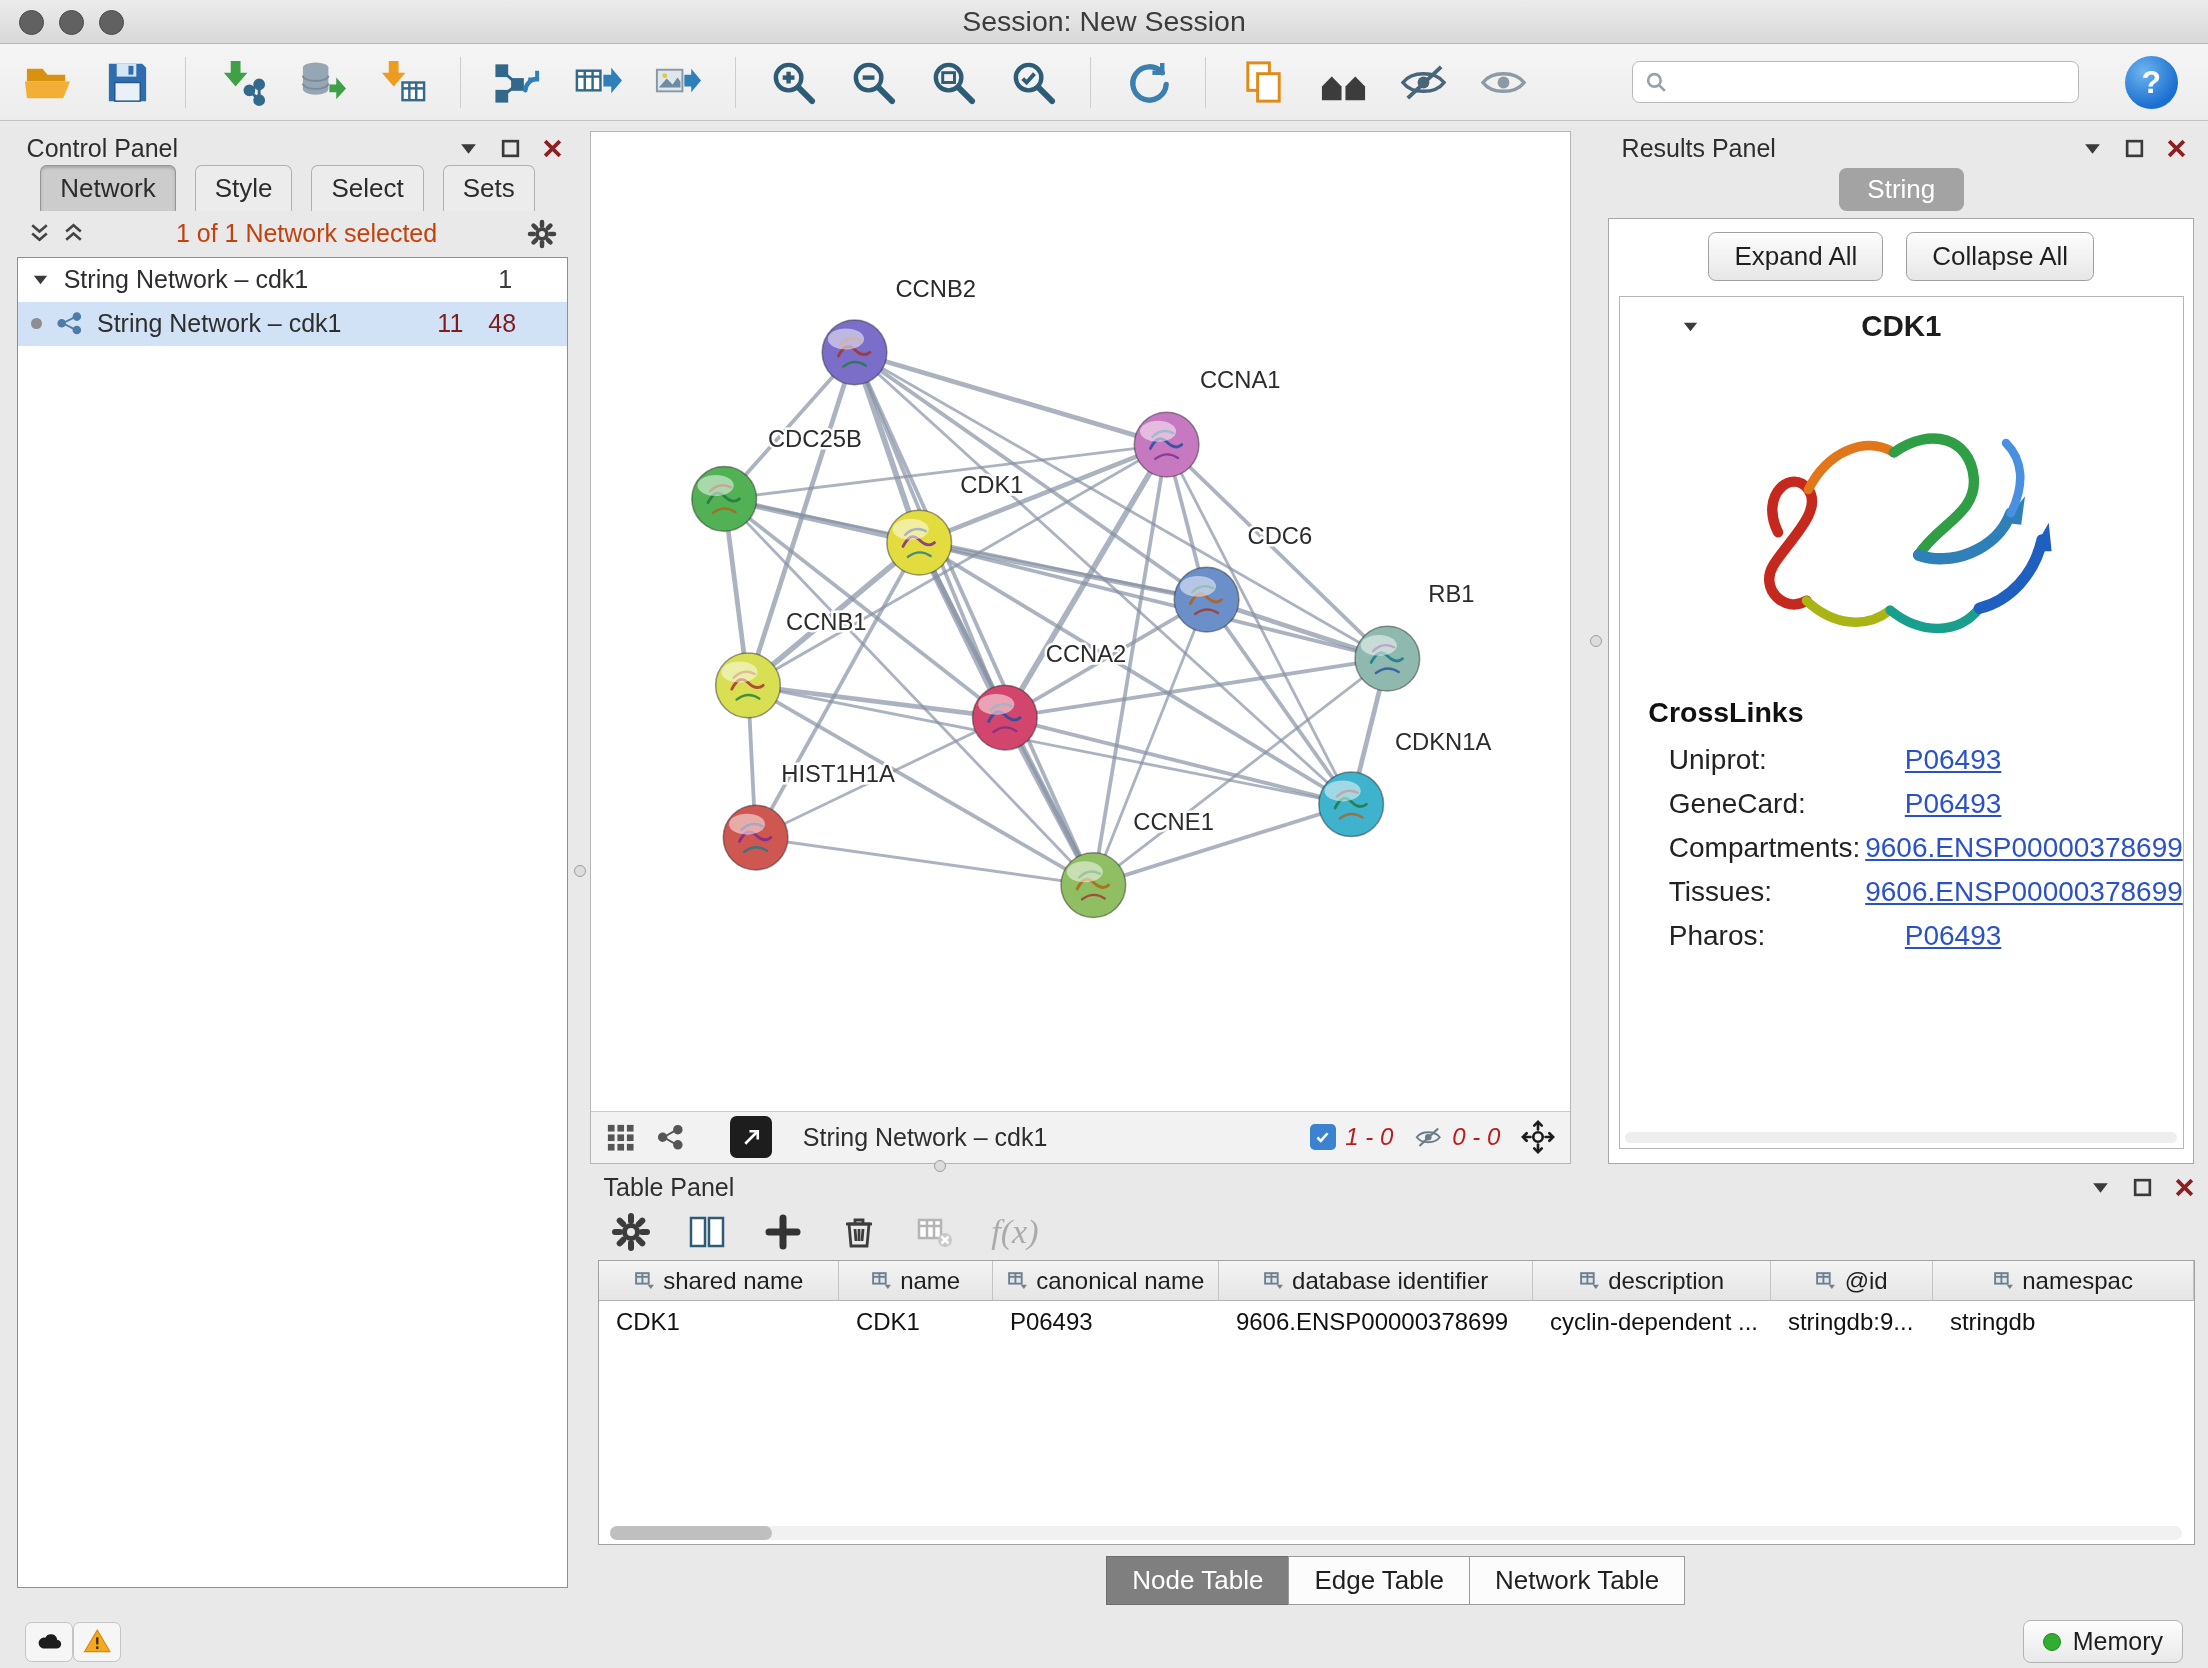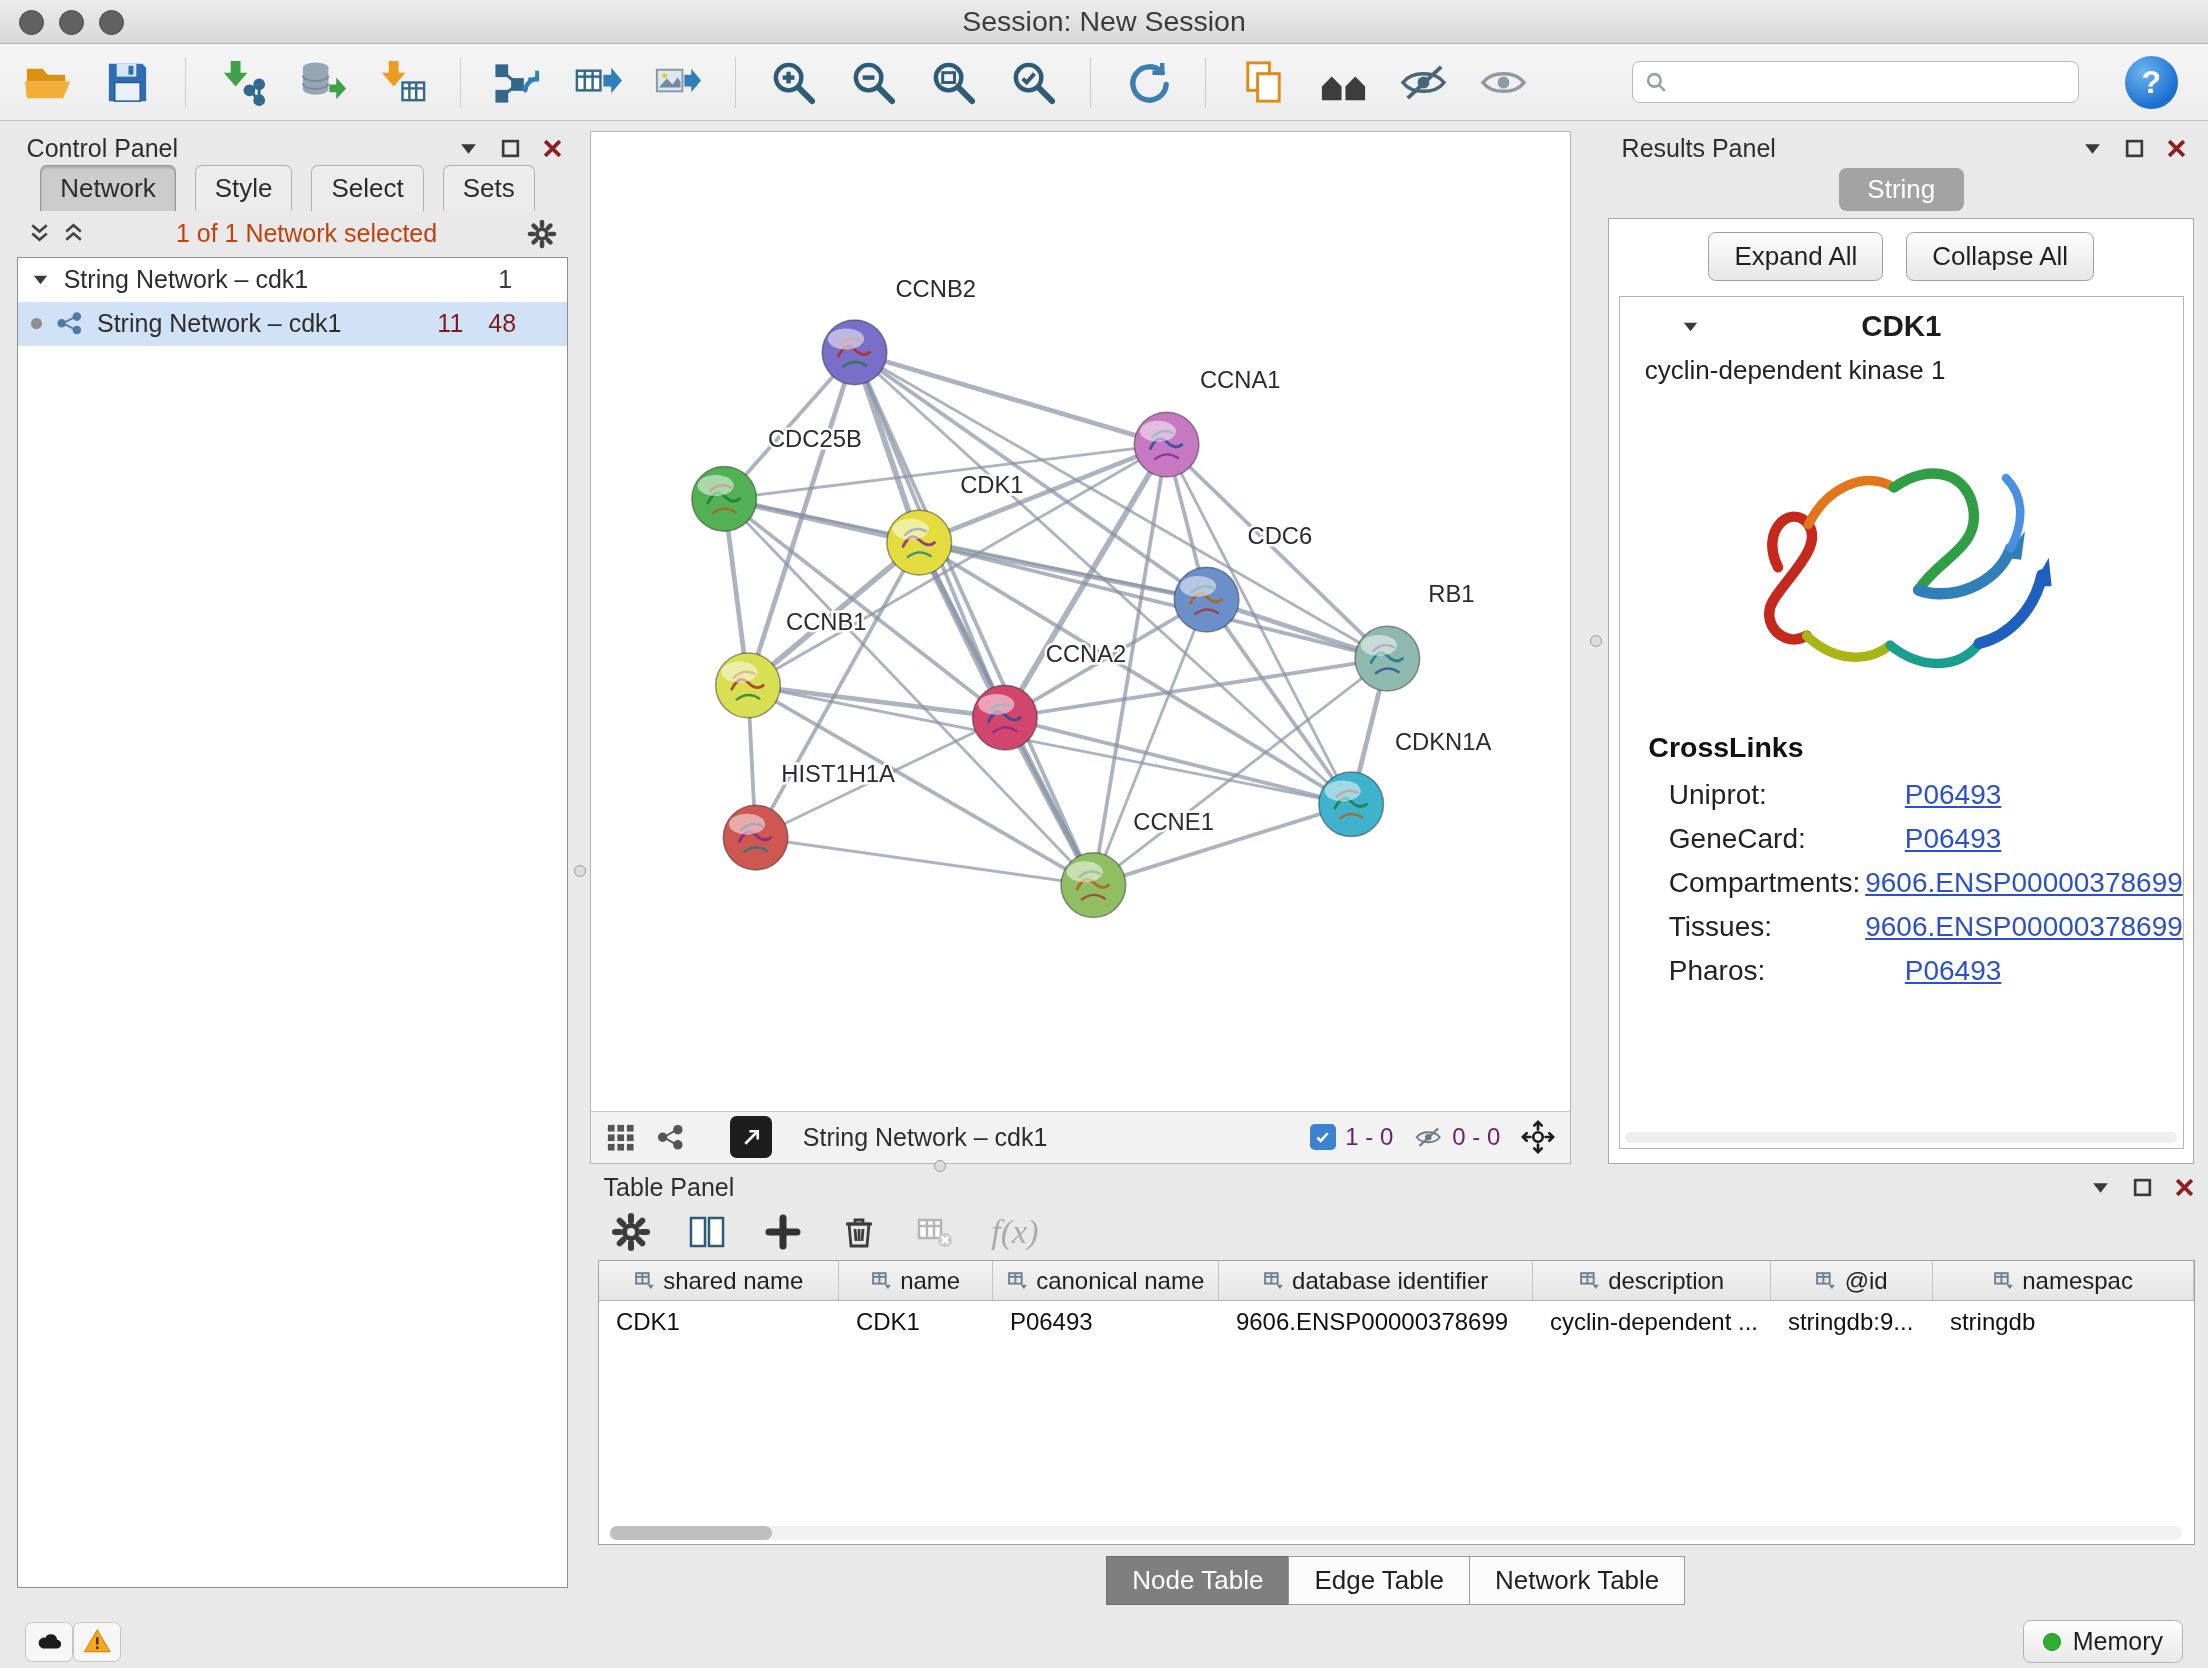--- a/index.html
+++ b/index.html
@@ -51,21 +51,21 @@
   .tree-bullet{width:10.5px;height:10.5px;border-radius:50%;background:#8e8e8e;}
   .tree-nums{margin-left:auto;display:flex;gap:25px;color:#7f1d1d;padding-right:38px;}
 
   
   .network-view{width:981px;background:#fff;border:1px solid #b5b5b5;display:flex;flex-direction:column;}
   .net-canvas{flex:1;position:relative;}
   .net-footer{height:55px;background:#f2f2f2;border-top:1px solid #c9c9c9;display:flex;align-items:center;
     padding:0 15px;gap:21px;}
   .net-footer .name{font-size:25px;color:#2e2e2e;margin-left:9.5px;}
   .dark-btn{width:42px;height:42px;border-radius:6.7px;background:#1d1d1d;display:flex;align-items:center;justify-content:center;margin-left:25px;}
-  .badge-group{display:flex;align-items:center;gap:9.5px;font-size:24px;color:#701a75;}
+  .badge-group{display:flex;align-items:center;gap:9.5px;font-size:24px;color:#b91c1c;font-style:italic;}
   .checkbox{width:26px;height:26px;border-radius:4.8px;background:#3b82d0;display:flex;align-items:center;justify-content:center;}
 
   
   .results-panel{width:586px;margin-left:37px;display:flex;flex-direction:column;}
   .string-tab-row{height:46px;display:flex;justify-content:center;align-items:center;}
   .string-tab{background:#a3a3a3;color:#fff;font-size:26px;padding:5.7px 28.5px;border-radius:7.6px;}
   .results-box{flex:1;margin-top:5.7px;background:#fff;border:1px solid #a8a8a8;padding:13.3px 9.5px;display:flex;flex-direction:column;}
   .rb-btn-row{display:flex;justify-content:center;gap:23px;}
   .rb-btn{font-size:26px;color:#1f1f1f;padding:7.6px 25px;border:1px solid #9f9f9f;border-radius:7.6px;
     background:linear-gradient(#fdfdfd,#e7e7e7);}
@@ -578,21 +578,20 @@
             <span class="rb-btn">Expand All</span>
             <span class="rb-btn">Collapse All</span>
           </div>
           <div class="gene-box">
             <div class="gene-header">
               <svg class="tri" viewBox="0 0 20 20" width="19" height="19">
                 <path d="M3 6 L17 6 L10 15 Z" fill="#3a3a3a"></path>
               </svg>
               <span class="gene-symbol">CDK1</span>
             </div>
-            <div class="gene-desc">cyclin-dependent kinase 1</div>
             <div class="protein-wrap">
               <svg viewBox="0 0 380 310" width="361" height="295" fill="none" stroke-linecap="round">
                 <path d="M60 160 C40 120 75 92 92 115 C108 138 70 170 55 195 C40 220 68 246 90 232" stroke="#c5281c" stroke-width="11"></path>
                 <path d="M92 115 C112 75 152 58 182 76" stroke="#e2761b" stroke-width="10"></path>
                 <path d="M90 232 C118 258 152 262 178 242" stroke="#aab414" stroke-width="10"></path>
                 <path d="M182 76 C222 48 262 62 266 102 C270 140 228 152 208 184" stroke="#2f9e44" stroke-width="11"></path>
                 <path d="M178 242 C210 268 250 268 272 240" stroke="#1a9e8e" stroke-width="10"></path>
                 <path d="M208 184 C240 196 290 180 305 140" stroke="#2f80b8" stroke-width="12"></path>
                 <polygon points="298,150 320,122 316,152" fill="#2f80b8" stroke="none"></polygon>
                 <path d="M272 240 C304 232 330 204 338 168" stroke="#1f5fc0" stroke-width="12"></path>

